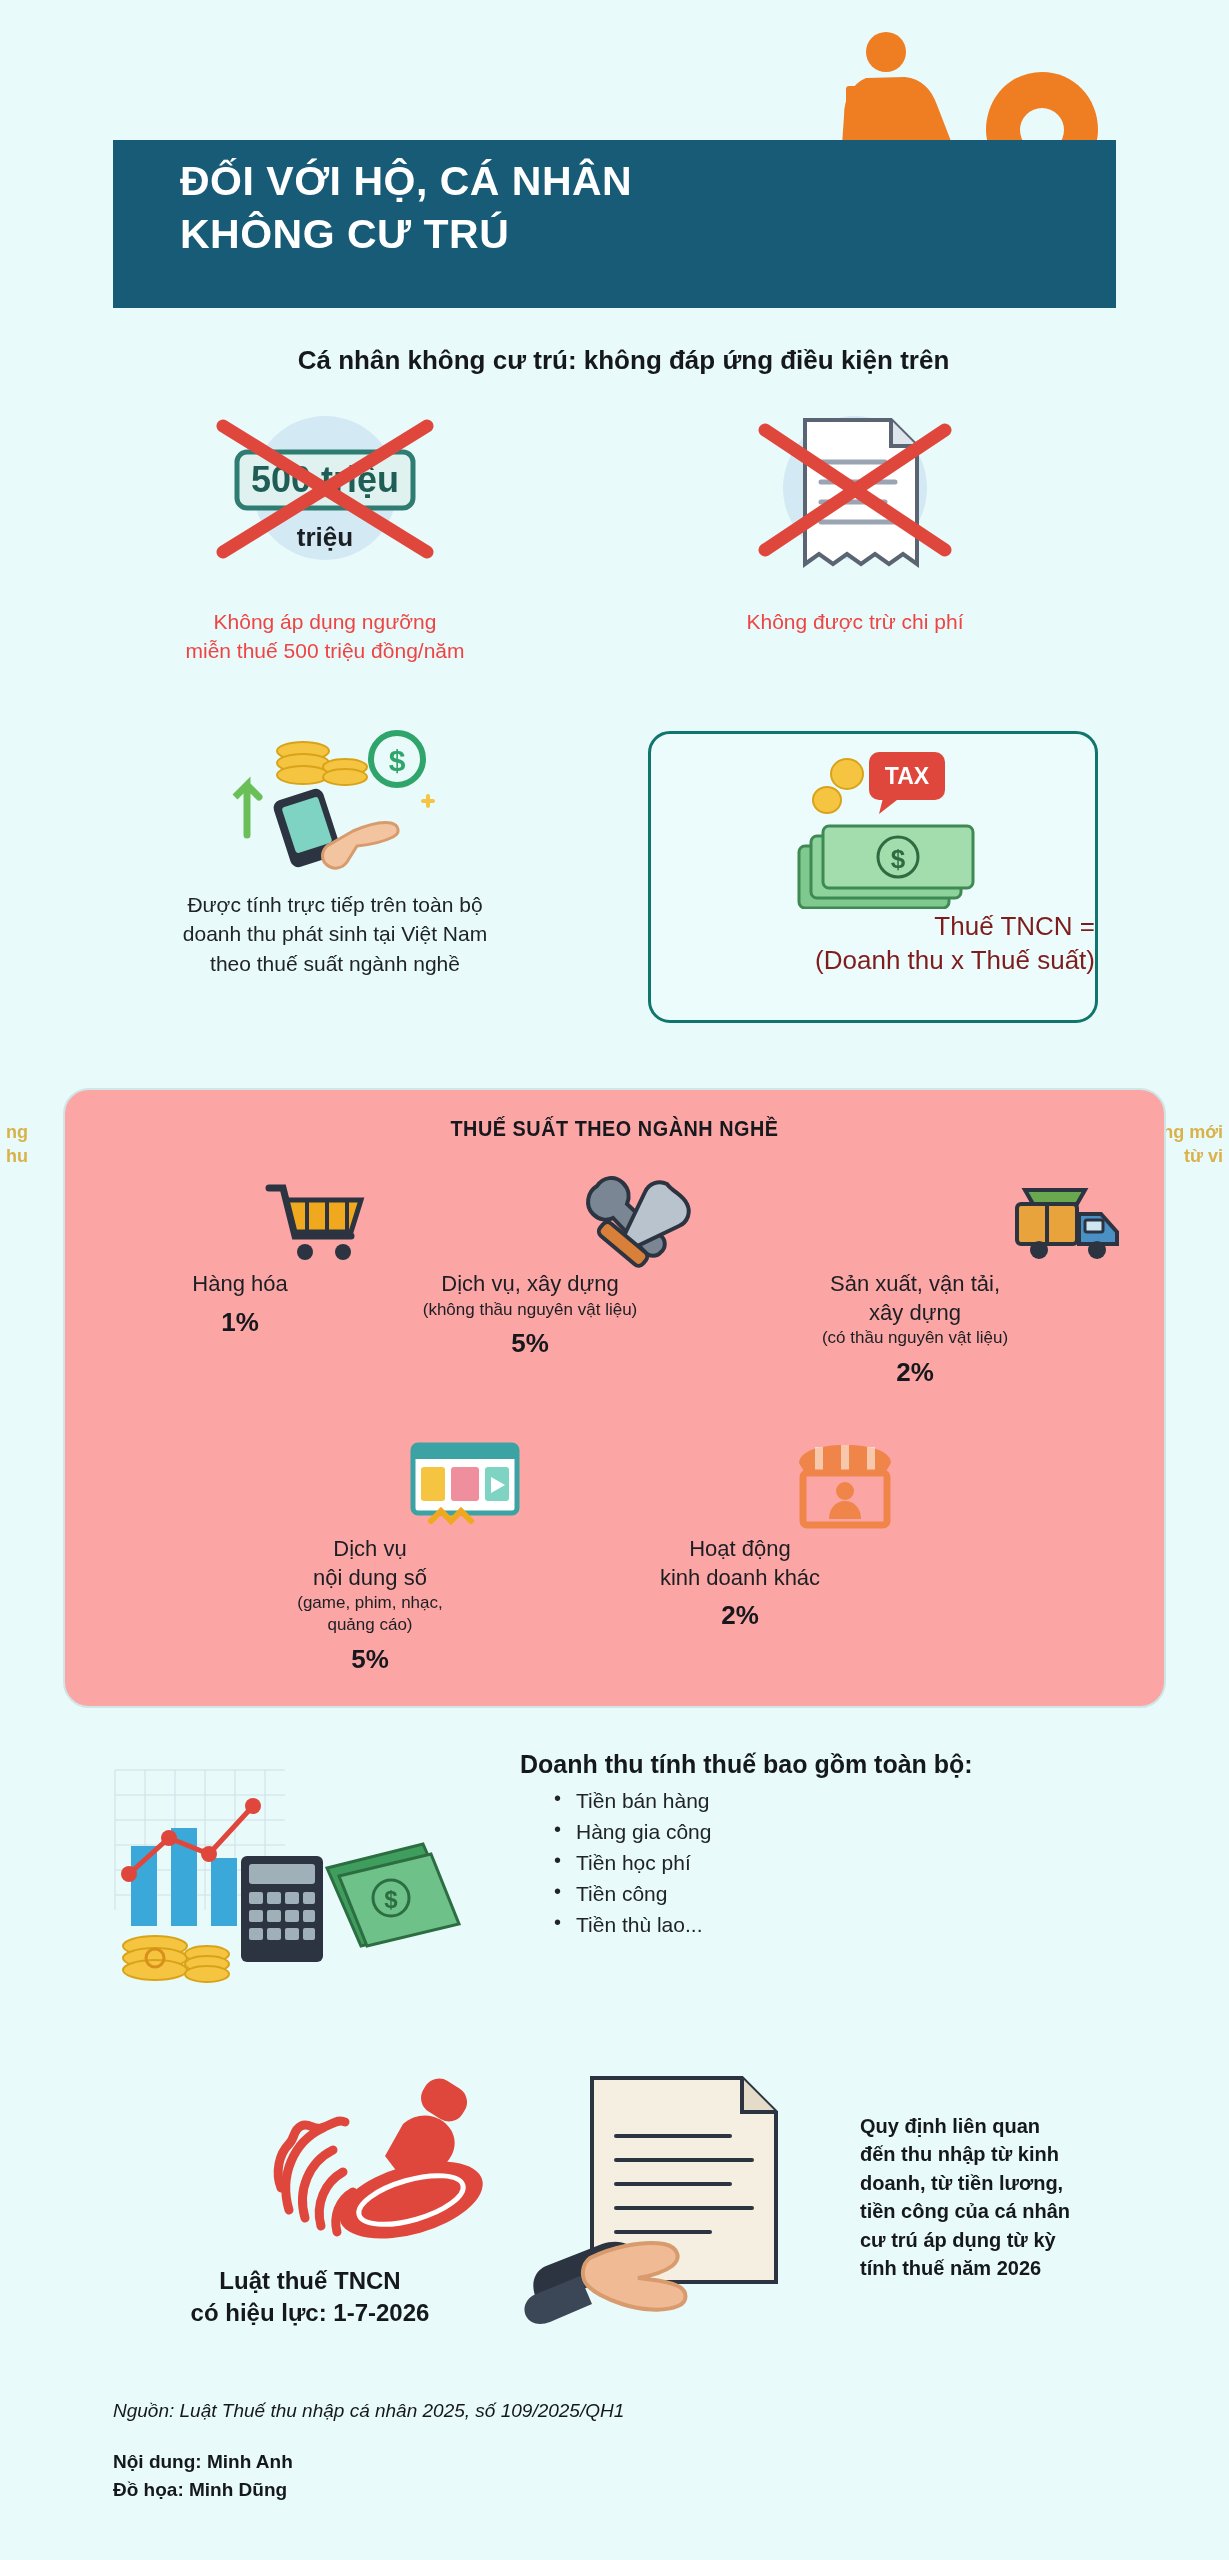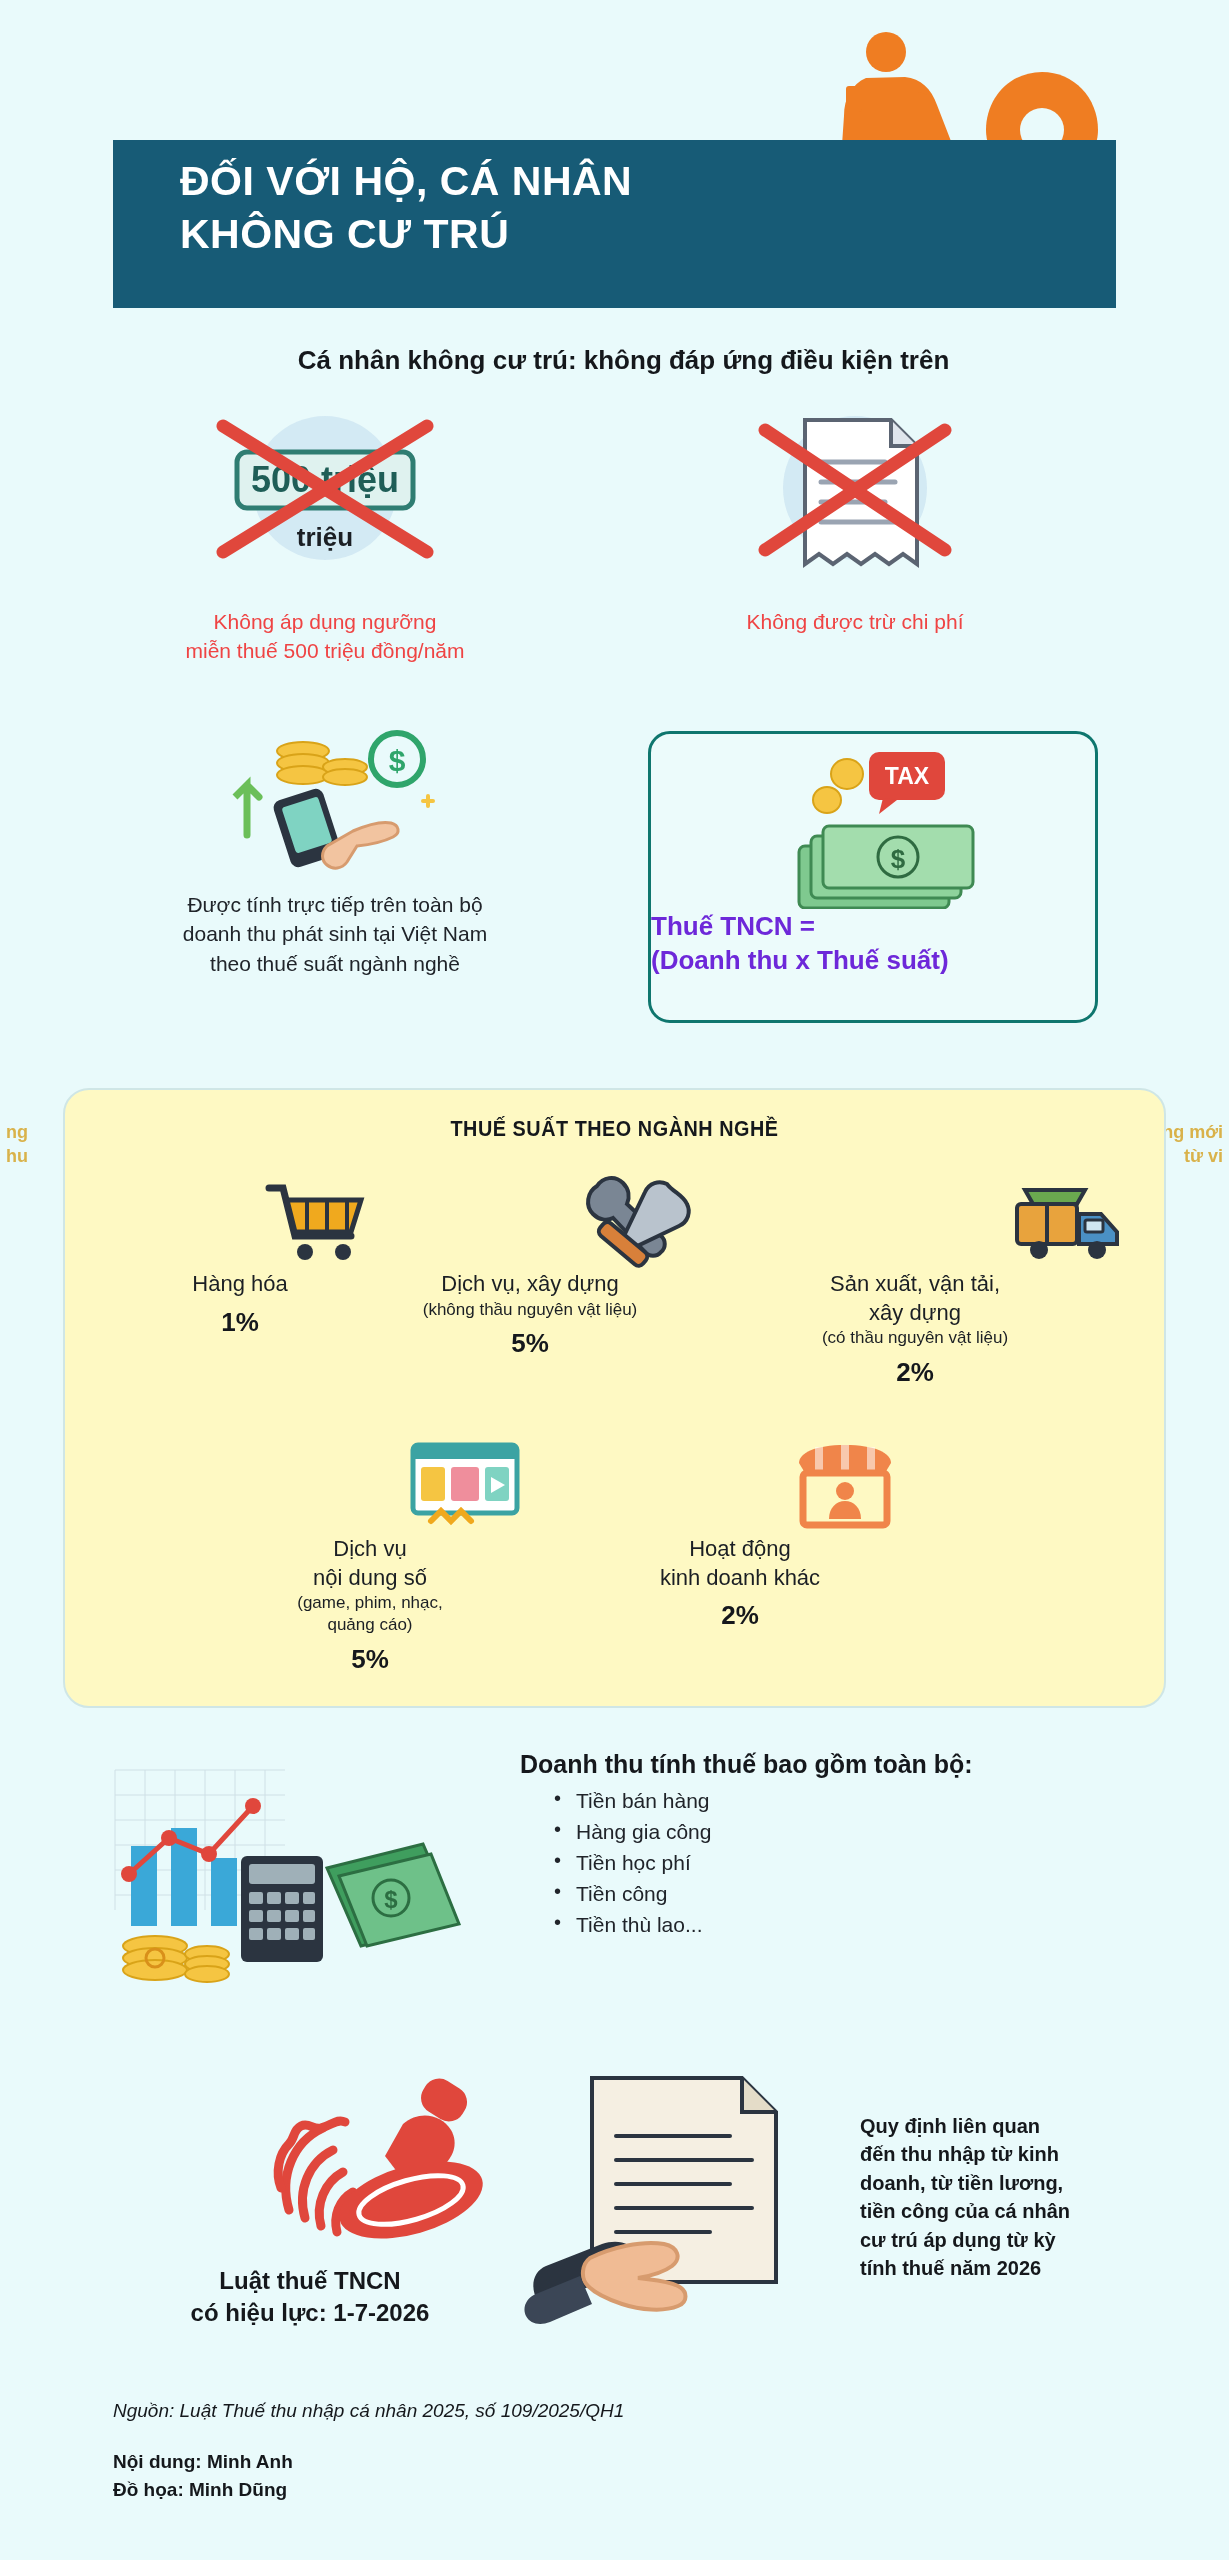--- a/index.html
+++ b/index.html
@@ -68,33 +68,33 @@
 
   .formula-box {
     position: absolute; left: 648px; top: 16px;
     width: 450px; height: 292px;
     border: 3px solid #0f766e;
     border-radius: 22px;
     background: #ecfbfb;
   }
   .formula-art { position: relative; height: 175px; }
   .formula-text {
-    text-align: left;
+    text-align: right;
     font-size: 26px;
-    font-weight: bold;
-    color: #6d28d9;
+    font-weight: normal;
+    color: #7f1d1d;
     line-height: 1.32;
     white-space: pre-line;
   }
 
   
   .rates-panel {
     position: absolute; left: 63px; top: 1088px;
     width: 1103px; height: 620px;
-    background: #fef9c3;
+    background: #fca5a5;
     border: 2px solid #cfe6e6;
     border-radius: 26px;
   }
   .rates-title {
     text-align: center;
     margin-top: 26px;
     font-size: 22px;
     font-weight: bold;
     letter-spacing: .6px;
     color: #15181c;

